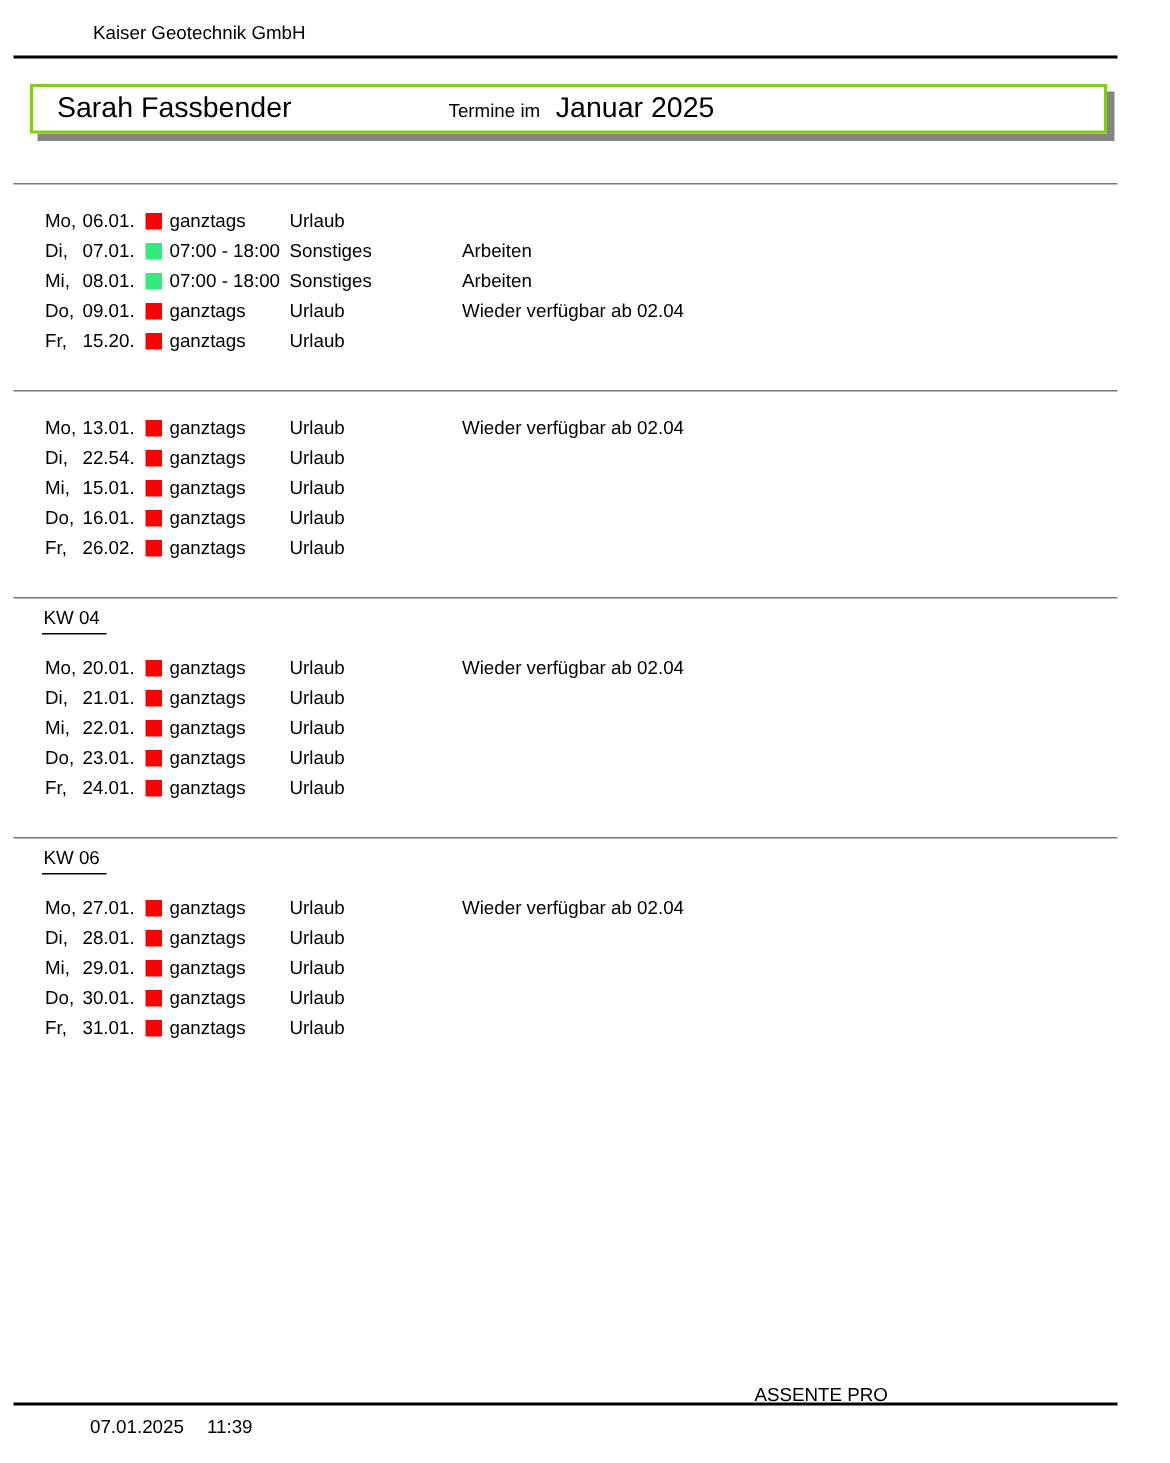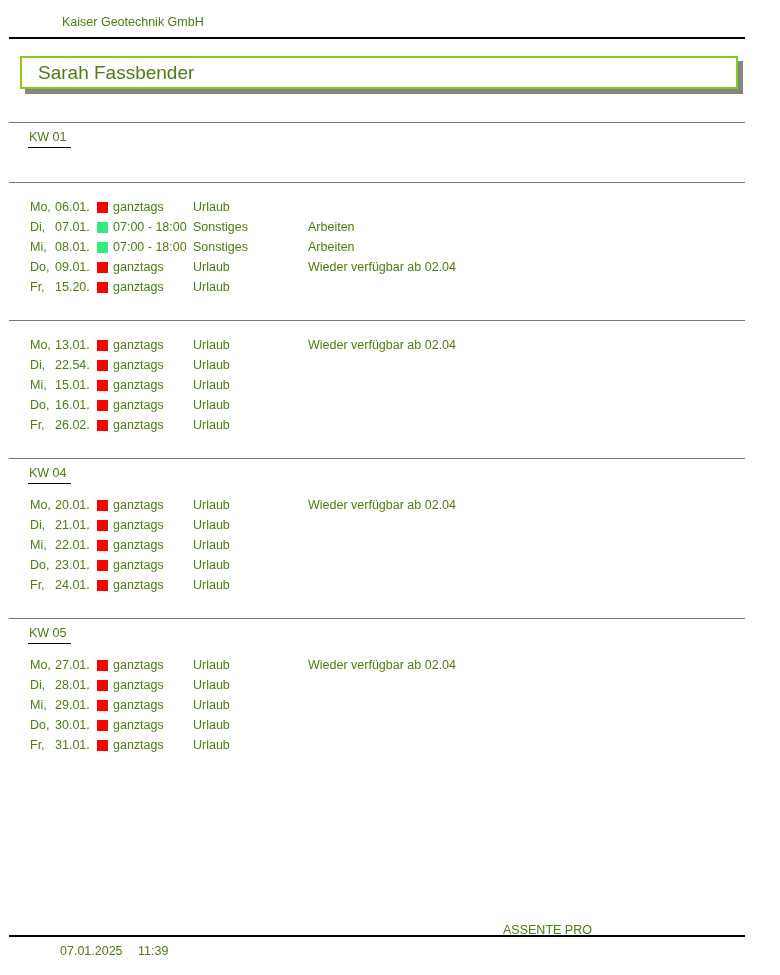--- a/index.html
+++ b/index.html
@@ -1,18 +1,18 @@
 <!DOCTYPE html>
 <html><head>
 <meta charset="utf-8">
 <style>
   html,body { margin:0; padding:0; background:#ffffff; }
   .page {
     position:relative; width:780px; height:975px; background:#ffffff;
-    font-family:"Liberation Sans", sans-serif; color:#4d7c0f;
+    font-family:"Liberation Sans", sans-serif; color:#000000;
     overflow:hidden;
   }
   .company {
     position:absolute; left:62px; top:15px;
     font-size:12.5px; line-height:15px;
   }
   .header-rule {
     position:absolute; left:9px; top:37px; width:736px; height:0;
     border-top:2px solid #000;
   }
@@ -68,28 +68,27 @@
 </head>
 <body>
 
 <div class="page">
 
   <div class="company">Kaiser Geotechnik GmbH</div>
   <div class="header-rule"></div>
 
   <div class="title-box">
     <span class="person">Sarah Fassbender</span>
+    <span class="title-right">
+      <span class="title-prefix">Termine im</span>
+      <span class="title-month">Januar 2025</span>
+    </span>
   </div>
 
   <div class="weeks">
-      <div class="wk-section">
-        <div class="wk-rule"></div>
-        <div class="wk-label-row"><span class="wk-label">KW 01</span></div>
-        <div class="wk-rows"></div>
-      </div>
       <div class="wk-section">
         <div class="wk-rule"></div>
         <div class="wk-rows">
           <div class="appt-row">
             <span>Mo,</span>
             <span>06.01.</span>
             <span class="cell-square">
               <span class="status-square" style="background: rgb(255, 0, 0);"></span>
             </span>
             <span>ganztags</span>
@@ -244,21 +243,21 @@
               <span class="status-square" style="background: rgb(255, 0, 0);"></span>
             </span>
             <span>ganztags</span>
             <span>Urlaub</span>
             <span></span>
           </div>
         </div>
       </div>
       <div class="wk-section">
         <div class="wk-rule"></div>
-        <div class="wk-label-row"><span class="wk-label">KW 05</span></div>
+        <div class="wk-label-row"><span class="wk-label">KW 06</span></div>
         <div class="wk-rows">
           <div class="appt-row">
             <span>Mo,</span>
             <span>27.01.</span>
             <span class="cell-square">
               <span class="status-square" style="background: rgb(255, 0, 0);"></span>
             </span>
             <span>ganztags</span>
             <span>Urlaub</span>
             <span>Wieder verfügbar ab 02.04</span>

